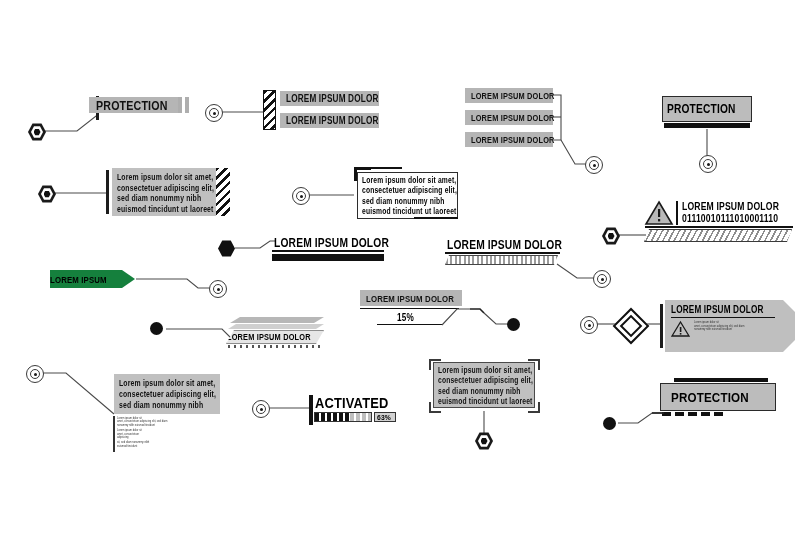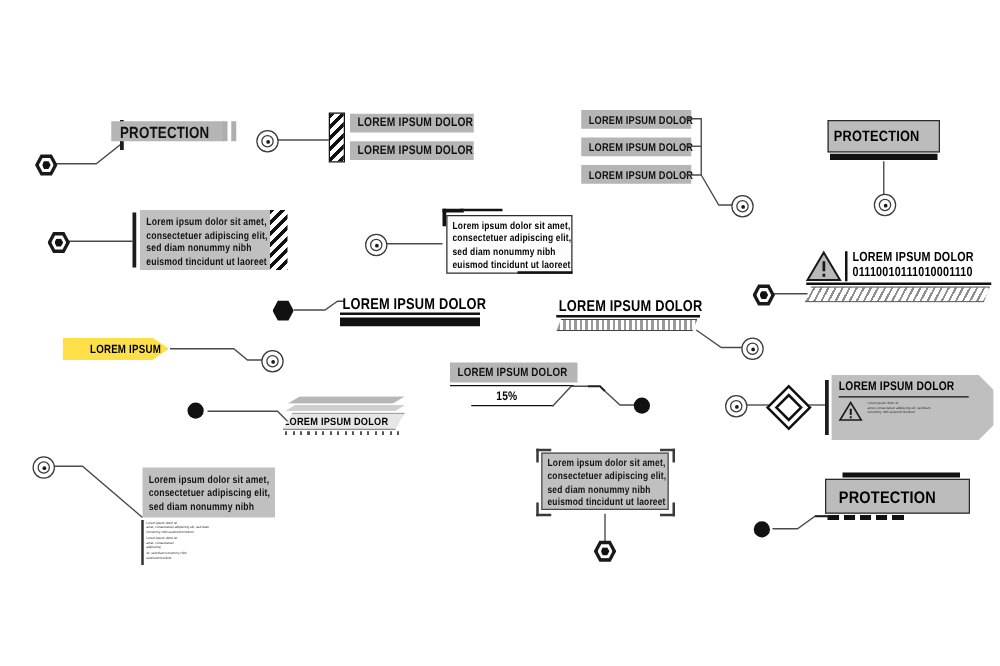--- a/index.html
+++ b/index.html
@@ -246,21 +246,21 @@
     <div style="position:absolute;left:148px;top:32px;">
       <div class="ringnode">
           <i>
             <b></b>
           </i>
         </div>
     </div>
   </div>
 
   <div class="el" style="left:50px;top:268px;width:180px;height:30px;">
-    <div style="position:absolute;left:0;top:2px;width:85px;height:18px;background:#fde047;clip-path:polygon(0 0,72px 0,85px 50%,72px 100%,0 100%);display:flex;align-items:center;padding-left:22px;box-sizing:border-box;">
+    <div style="position:absolute;left:0;top:2px;width:85px;height:18px;background:#15803d;clip-path:polygon(0 0,72px 0,85px 50%,72px 100%,0 100%);display:flex;align-items:center;padding-left:0;box-sizing:border-box;">
       <span class="cond" style="font-size:9.5px;">LOREM IPSUM</span>
     </div>
     <svg width="180" height="30" style="position:absolute;left:0;top:0;">
       <polyline class="lnk" points="86,11 137,11 148,20 164,20"></polyline>
     </svg>
     <div style="position:absolute;left:159px;top:12px;">
       <div class="ringnode">
           <i>
             <b></b>
           </i>
@@ -361,20 +361,43 @@
       <span style="display:block;height:2px;"></span>
       <span style="display:block;">Lorem ipsum dolor sit</span>
       <span style="display:block;">amet, consectetuer</span>
       <span style="display:block;">adipiscing</span>
       <span style="display:block;height:2px;"></span>
       <span style="display:block;">sit, sed diam nonummy nibh</span>
       <span style="display:block;">euismod tincidunt</span>
     </div>
   </div>
 
+  <div class="el" style="left:252px;top:396px;width:150px;height:40px;">
+    <svg width="150" height="40" style="position:absolute;left:0;top:0;">
+      <line class="lnk" x1="17" y1="12" x2="58" y2="12"></line>
+    </svg>
+    <div style="position:absolute;left:0;top:4px;">
+      <div class="ringnode">
+          <i>
+            <b></b>
+          </i>
+        </div>
+    </div>
+    <div style="position:absolute;left:57px;top:-1px;width:3.5px;height:30px;background:#111;"></div>
+    <div style="position:absolute;left:63px;top:-2px;width:80px;height:17px;background:#fff;display:flex;align-items:center;justify-content:center;">
+      <span class="cond" style="font-size:14px;transform:scaleX(.92);">ACTIVATED</span>
+    </div>
+    <div style="position:absolute;left:62px;top:16px;width:58px;height:10px;border:1px solid #333;box-sizing:border-box;background:#ffffff;overflow:hidden;">
+      <div style="position:absolute;left:0;top:0;height:100%;width:63%;background-image:repeating-linear-gradient(90deg,#111 0px,#111 4px,#ffffff 4px,#ffffff 6px);"></div>
+      <div style="position:absolute;left:63%;top:0;height:100%;right:0;background-image:repeating-linear-gradient(90deg,#bfbfbf 0px,#bfbfbf 4px,#ffffff 4px,#ffffff 6px);"></div>
+    </div>
+    <div style="position:absolute;left:122px;top:16px;width:22px;height:10px;border:1px solid #333;box-sizing:border-box;background:#d2d2d2;display:flex;align-items:center;justify-content:center;">
+      <span class="cond" style="font-size:7.5px;transform:scaleX(.9);">63%</span>
+    </div>
+  </div>
 
   <div class="el" style="left:428px;top:358px;width:120px;height:92px;">
     <div style="position:absolute;left:1px;top:1px;width:10px;height:9px;border-left:2.2px solid #3a3a3a;border-top:2.2px solid #3a3a3a;"></div>
     <div style="position:absolute;left:100px;top:1px;width:10px;height:9px;border-right:2.2px solid #3a3a3a;border-top:2.2px solid #3a3a3a;"></div>
     <div style="position:absolute;left:1px;top:44px;width:10px;height:9px;border-left:2.2px solid #3a3a3a;border-bottom:2.2px solid #3a3a3a;"></div>
     <div style="position:absolute;left:100px;top:44px;width:10px;height:9px;border-right:2.2px solid #3a3a3a;border-bottom:2.2px solid #3a3a3a;"></div>
     <div class="greybar2" style="position:absolute;left:5px;top:4px;width:102px;height:46px;border:1.2px solid #4a4a4a;box-sizing:border-box;padding:3px 4px;">
       <div class="cond" style="font-size:8.2px;line-height:10.3px;font-weight:bold;">Lorem ipsum dolor sit amet,</div>
       <div class="cond" style="font-size:8.2px;line-height:10.3px;font-weight:bold;">consectetuer adipiscing elit,</div>
       <div class="cond" style="font-size:8.2px;line-height:10.3px;font-weight:bold;">sed diam nonummy nibh</div>

